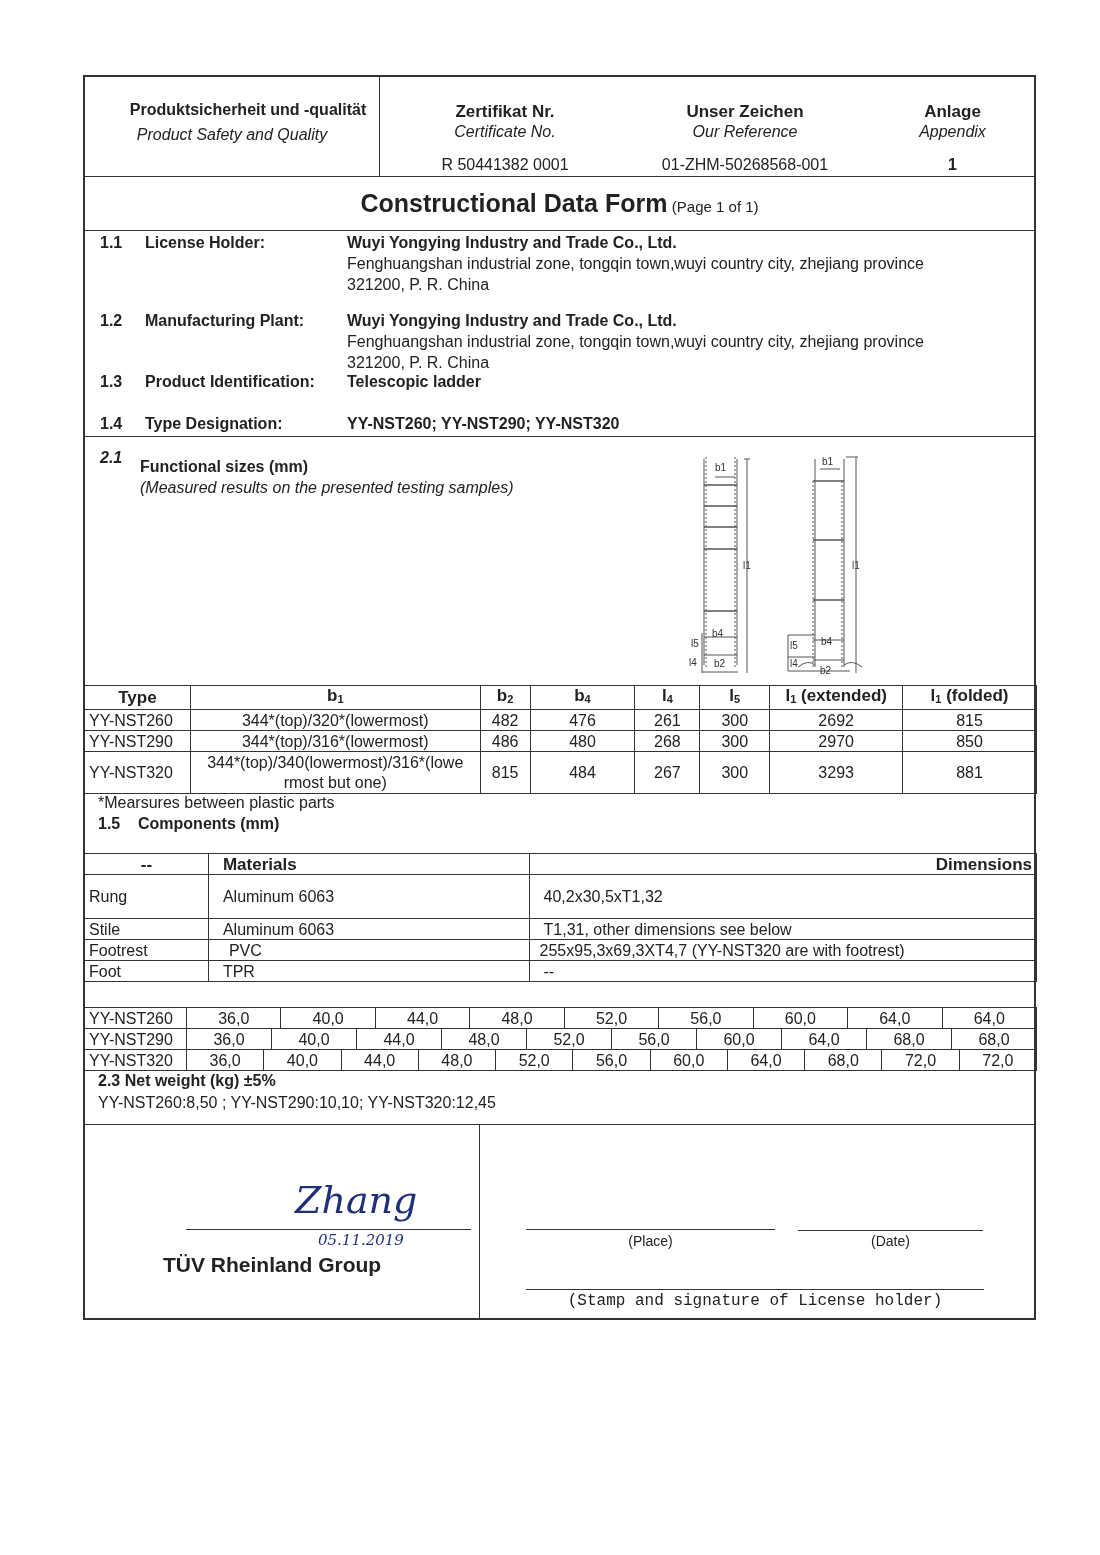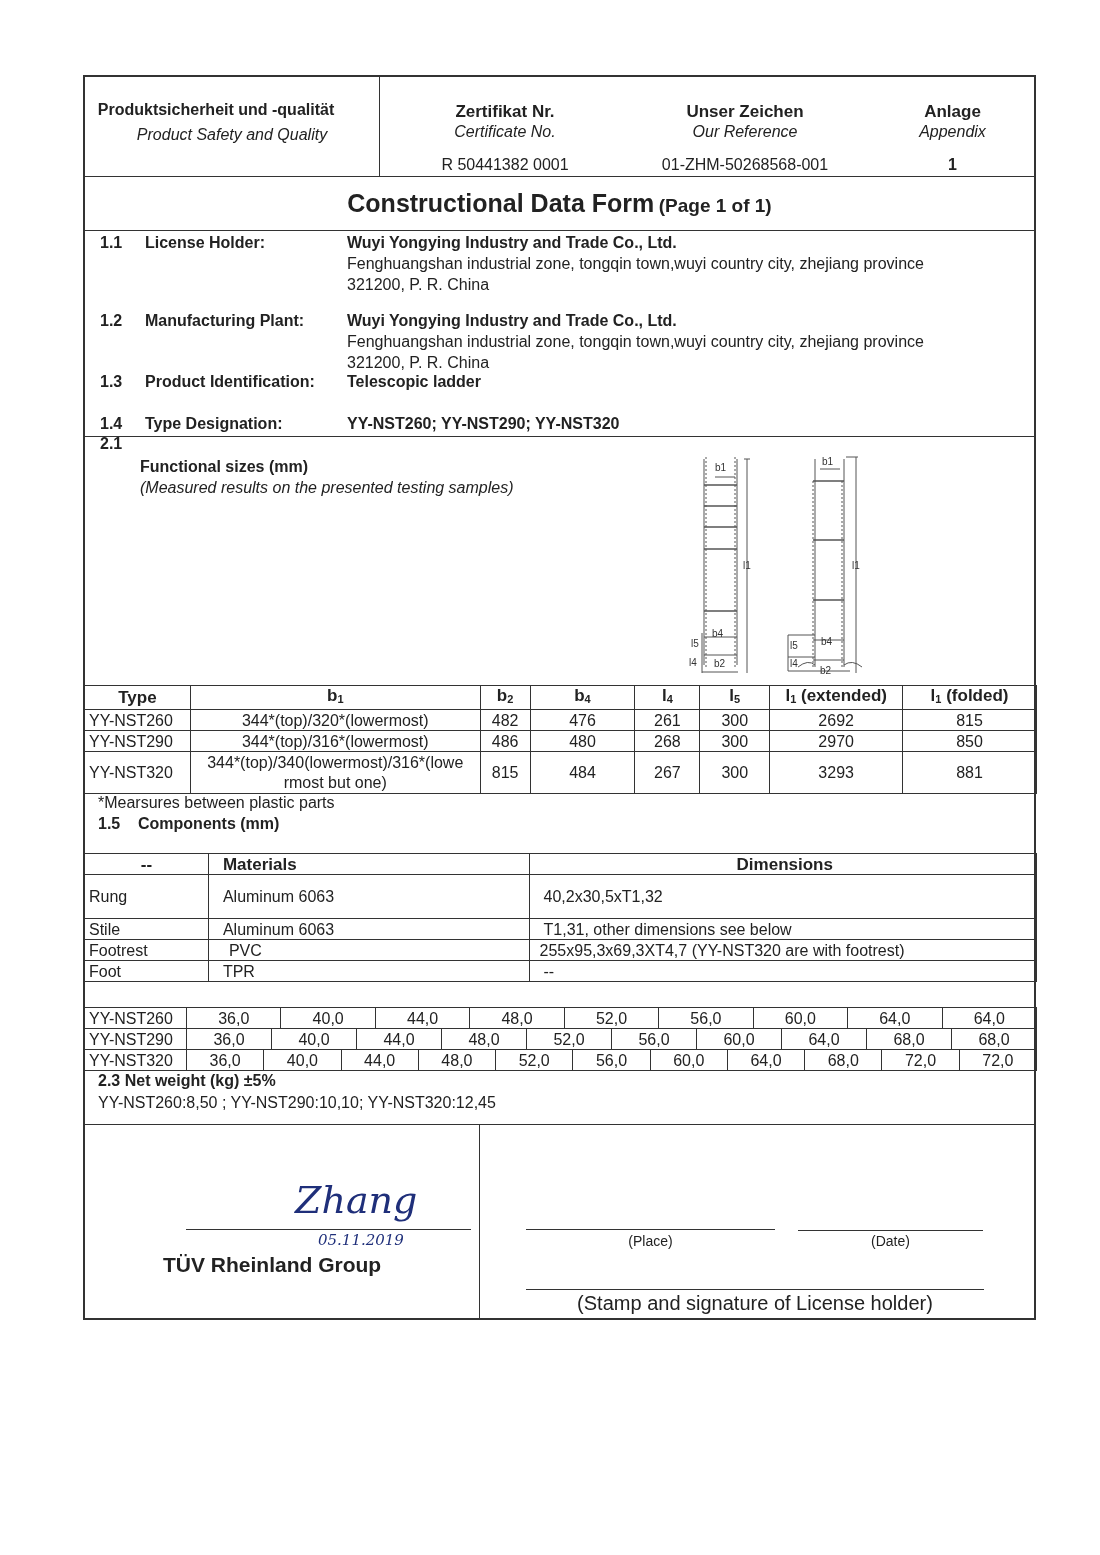--- a/index.html
+++ b/index.html
@@ -17,41 +17,41 @@
   table.grid td, table.grid th { border:1.5px solid #333; padding:0 4px; height:20px; line-height:19px; }
   table.grid th { font-weight:bold; font-size:17px; }
   .sub { font-size:11px; vertical-align:-2px; }
   .sig { font-family:"DejaVu Serif", serif; font-style:italic; color:#1f2f7a; }
 </style>
 </head>
 <body>
 
 <div class="frame"></div>
 
-<div class="abs b c f16" style="left:70px;top:101px;width:292px;">Produktsicherheit und -qualität</div>
+<div class="abs b c f16" style="left:102px;top:101px;width:292px;">Produktsicherheit und -qualität</div>
 <div class="abs i c f16" style="left:86px;top:126px;width:292px;">Product Safety and Quality</div>
 <div class="vline" style="left:379px;top:77px;height:100px;"></div>
 
 <div class="abs b c f17" style="left:410px;top:102px;width:190px;">Zertifikat Nr.</div>
 <div class="abs i c f16" style="left:410px;top:123px;width:190px;">Certificate No.</div>
 <div class="abs c f16" style="left:410px;top:156px;width:190px;">R 50441382 0001</div>
 
 <div class="abs b c f17" style="left:640px;top:102px;width:210px;">Unser Zeichen</div>
 <div class="abs i c f16" style="left:640px;top:123px;width:210px;">Our Reference</div>
 <div class="abs c f16" style="left:640px;top:156px;width:210px;">01-ZHM-50268568-001</div>
 
 <div class="abs b c f17" style="left:895px;top:102px;width:115px;">Anlage</div>
 <div class="abs i c f16" style="left:895px;top:123px;width:115px;">Appendix</div>
 <div class="abs b c f16" style="left:895px;top:156px;width:115px;">1</div>
 
 <div class="hline" style="left:84px;top:176px;width:951px;"></div>
 
 <div class="abs c" style="left:84px;top:189px;width:951px;">
   <span class="b" style="font-size:25px;">Constructional Data Form</span>
-  <span style="font-size:19px;font-weight:bold;">(Page 1 of 1)</span>
+  <span style="font-size:15px;">(Page 1 of 1)</span>
 </div>
 <div class="hline" style="left:84px;top:230px;width:951px;"></div>
 
 <div class="abs f16" style="left:100px;top:232px;line-height:21px;">
   <span class="b abs" style="left:0;top:0;">1.1</span>
   <span class="b abs" style="left:45px;top:0;white-space:nowrap;">License Holder:</span>
 </div>
 <div class="abs f16" style="left:347px;top:232px;line-height:21px;width:680px;">
   <div class="b">Wuyi Yongying Industry and Trade Co., Ltd.</div>
   <div>Fenghuangshan industrial zone, tongqin town,wuyi country city, zhejiang province</div>
@@ -71,21 +71,21 @@
 <div class="abs f16 b" style="left:100px;top:373px;">1.3</div>
 <div class="abs f16 b" style="left:145px;top:373px;text-align:center;">Product Identification:</div>
 <div class="abs f16 b" style="left:347px;top:373px;">Telescopic ladder</div>
 
 <div class="abs f16 b" style="left:100px;top:415px;">1.4</div>
 <div class="abs f16 b" style="left:145px;top:415px;">Type Designation:</div>
 <div class="abs f16 b" style="left:347px;top:415px;">YY-NST260; YY-NST290; YY-NST320</div>
 
 <div class="hline" style="left:84px;top:436px;width:951px;"></div>
 
-<div class="abs f16 b" style="left:100px;top:435px;">2.1</div>
+<div class="abs f16 b" style="left:100px;top:449px;font-style:italic;">2.1</div>
 <div class="abs f16 b" style="left:140px;top:458px;">Functional sizes (mm)</div>
 <div class="abs f16 i" style="left:140px;top:479px;">(Measured results on the presented testing samples)</div>
 
 <svg class="abs" style="left:680px;top:445px;" width="200" height="232">
   <g stroke="#555" fill="none" stroke-width="1">
 
     <line x1="24" y1="14" x2="24" y2="220"></line>
       <line x1="57" y1="14" x2="57" y2="220"></line>
     <line x1="26" y1="12" x2="26" y2="222" stroke-dasharray="2,2"></line>
       <line x1="55" y1="12" x2="55" y2="222" stroke-dasharray="2,2"></line>
@@ -199,21 +199,21 @@
 <table class="grid" style="left:84px;top:853px;width:953px;font-size:16px;">
   <colgroup>
       <col style="width:124px">
       <col style="width:321px">
       <col style="width:508px">
     </colgroup>
   <tbody>
       <tr>
     <th class="c">--</th>
     <th style="text-align:left;padding-left:14px;">Materials</th>
-    <th style="text-align:center;padding-left:8px;">Dimensions</th>
+    <th style="text-align:right;padding-left:8px;">Dimensions</th>
   </tr>
   <tr style="height:44px;">
     <td>Rung</td>
     <td style="padding-left:14px;">Aluminum 6063</td>
     <td style="padding-left:14px;">40,2x30,5xT1,32</td>
   </tr>
   <tr>
     <td>Stile</td>
     <td style="padding-left:14px;">Aluminum 6063</td>
     <td style="padding-left:14px;">T1,31, other dimensions see below</td>
@@ -331,13 +331,13 @@
 <div class="abs sig" style="left:295px;top:1178px;font-size:38px;">Zhang</div>
 <div class="hline" style="left:186px;top:1229px;width:285px;border-top-width:1px;"></div>
 <div class="abs sig" style="left:318px;top:1231px;font-size:15px;">05.11.2019</div>
 <div class="abs b" style="left:163px;top:1253px;font-size:21px;">TÜV Rheinland Group</div>
 
 <div class="hline" style="left:526px;top:1229px;width:249px;border-top-width:1px;"></div>
 <div class="abs c" style="left:526px;top:1233px;width:249px;font-size:14px;">(Place)</div>
 <div class="hline" style="left:798px;top:1230px;width:185px;border-top-width:1px;"></div>
 <div class="abs c" style="left:798px;top:1233px;width:185px;font-size:14px;">(Date)</div>
 <div class="hline" style="left:526px;top:1289px;width:458px;border-top-width:1px;"></div>
-<div class="abs c" style="left:526px;top:1292px;width:458px;font-size:20px;">(Stamp and signature of License holder)</div>
+<div class="abs c" style="left:526px;top:1292px;width:458px;font-size:16px;font-family:Liberation Mono, monospace;">(Stamp and signature of License holder)</div>
 
 </body></html>

